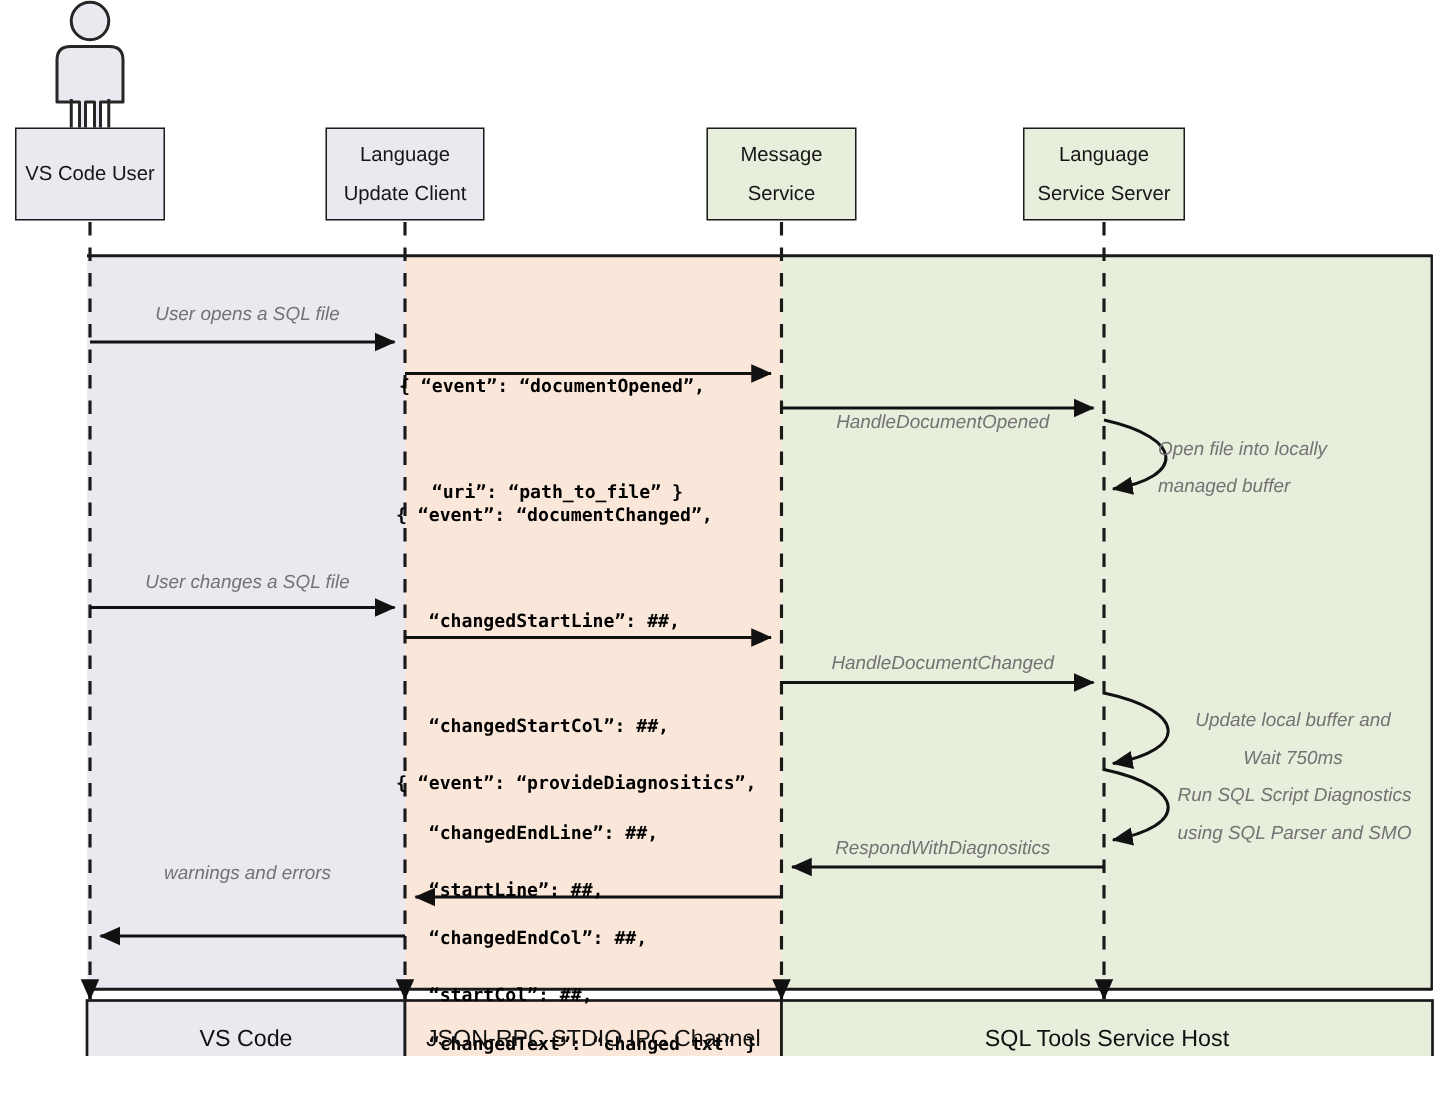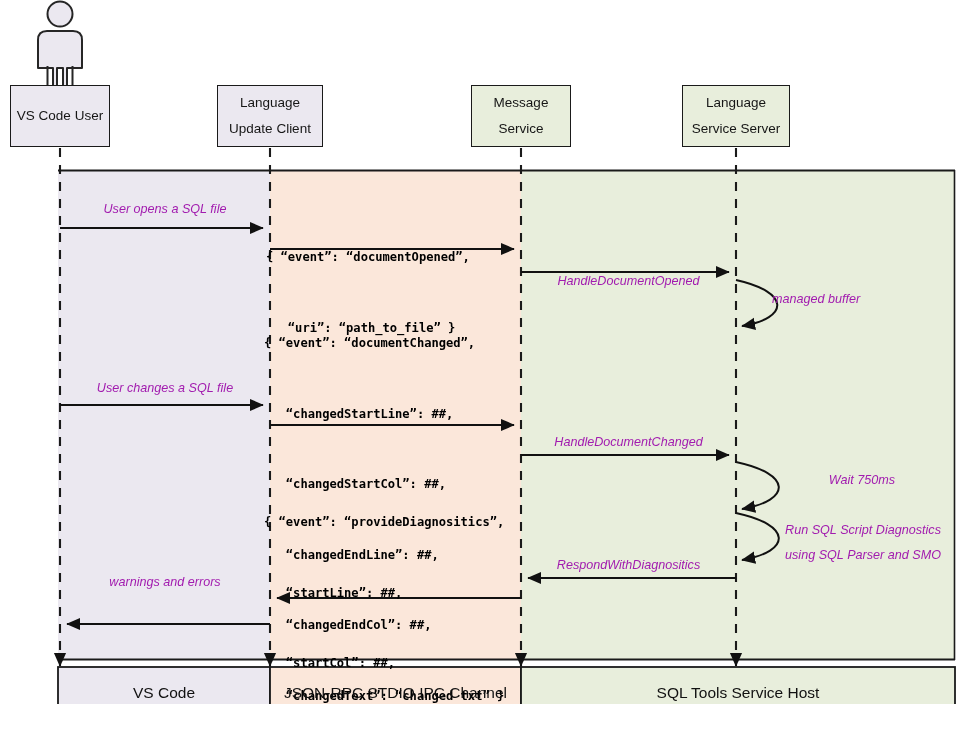--- a/index.html
+++ b/index.html
@@ -40,21 +40,21 @@
   }
   .pbox span { display: block; white-space: nowrap; }
   .lavender { background: #EBE8F0; }
   .green    { background: #E8EEDC; }
 
   
   .msg-label {
     position: absolute;
     font-style: italic;
     font-size: 12.6px;
-    color: #a21caf;
+    color: #737373;
     text-align: center;
     line-height: 1.85;
     white-space: nowrap;
     pointer-events: none;
   }
   .msg-label.two-line { line-height: 1.95; }
 
   
   .json-block {
     position: absolute;
@@ -199,24 +199,26 @@
 
   <div class="msg-label" style="left:521px; top:431px; width:215px;">
     <div>HandleDocumentChanged</div>
   </div>
 
   <div class="msg-label two-line" style="left:60px; top:570px; width:210px;">
     <div>warnings and errors</div>
   </div>
 
   <div class="msg-label two-line" style="left:772px; top:287px; width:180px; text-align:left;">
+    <div>Open file into locally</div>
     <div>managed buffer</div>
   </div>
 
   <div class="msg-label two-line" style="left:772px; top:468px; width:180px; text-align:center;">
+    <div>Update local buffer and</div>
     <div>Wait 750ms</div>
   </div>
 
   <div class="msg-label two-line" style="left:770px; top:518px; width:186px; text-align:center;">
     <div>Run SQL Script Diagnostics</div>
     <div>using SQL Parser and SMO</div>
   </div>
 
   <div class="json-block" style="left:266px; top:199px;">
     <div>{ “event”: “documentOpened”,</div>

